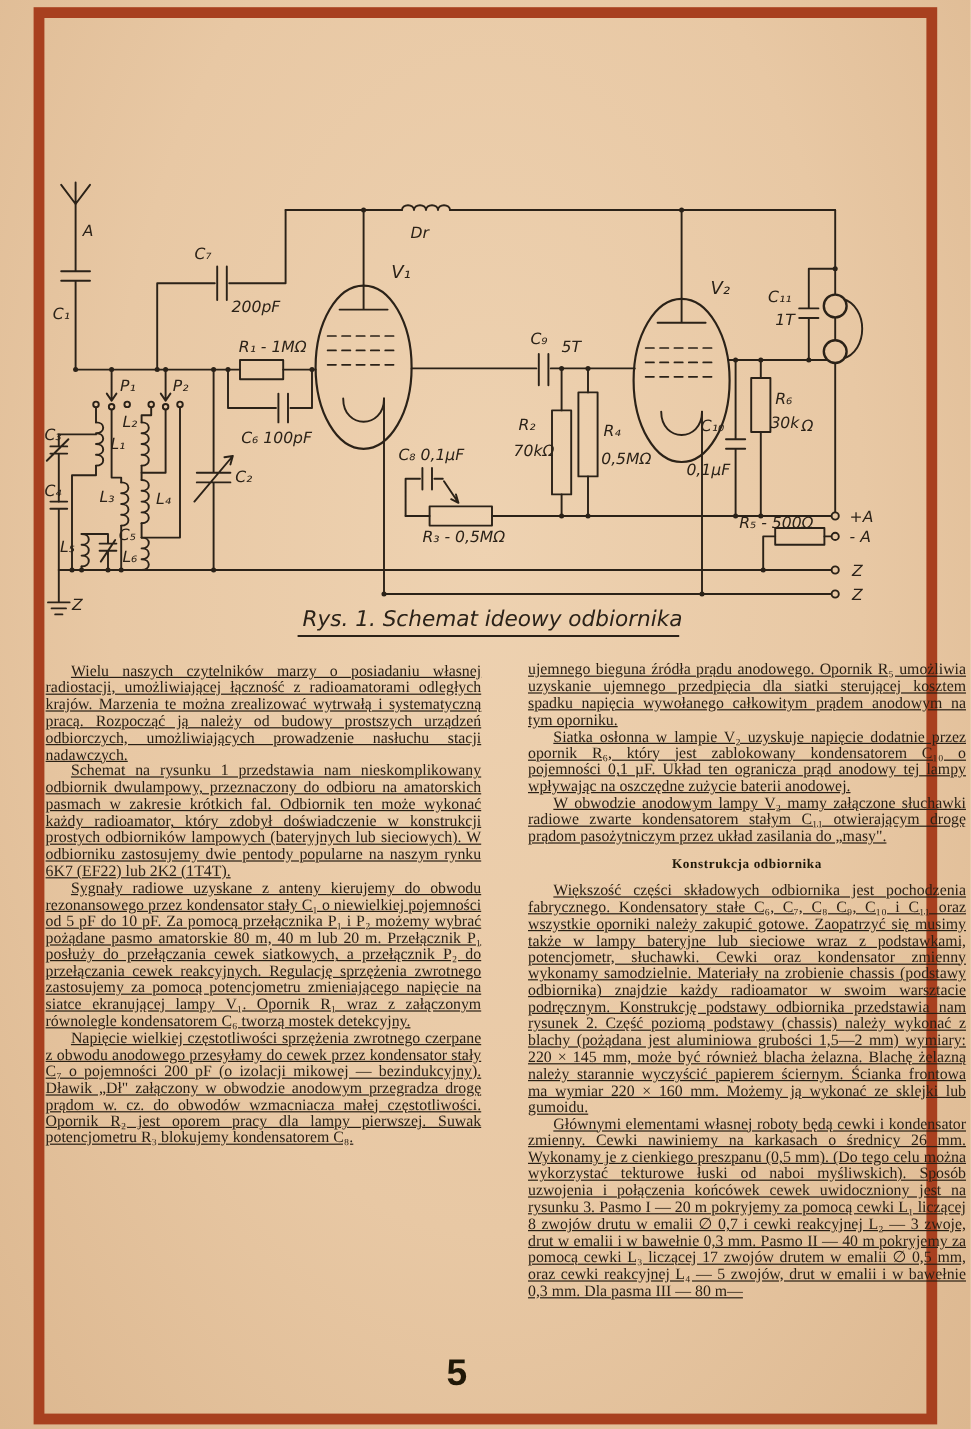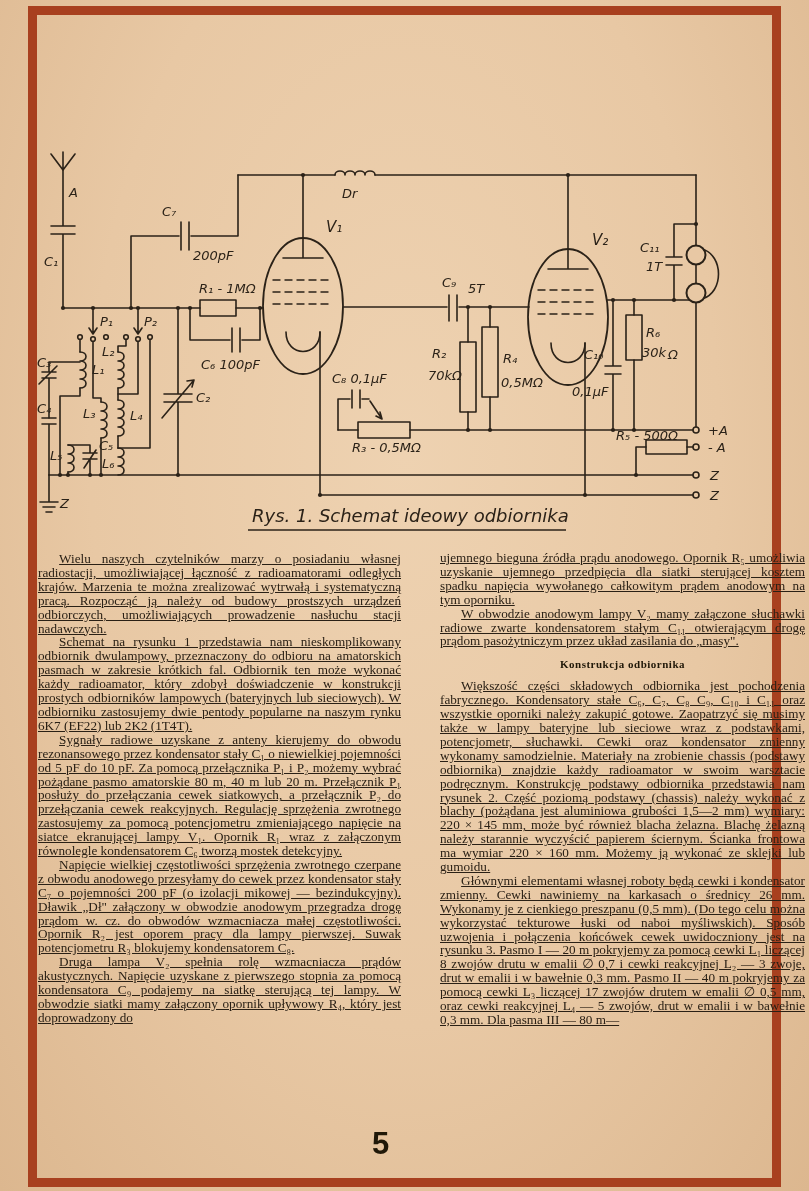--- a/index.html
+++ b/index.html
@@ -256,25 +256,25 @@
       <text class="lbl cap" x="216" y="372">Rys. 1. Schemat ideowy odbiornika</text>
       <path d="M212,380 H530" stroke="#2b2218" stroke-width="1.6"></path>
     </g>
   </svg>
 
   <div class="col col-left">
     <p>Wielu naszych czytelników marzy o posiadaniu własnej radiostacji, umożliwiającej łączność z radioamatorami odległych krajów. Marzenia te można zrealizować wytrwałą i systematyczną pracą. Rozpocząć ją należy od budowy prostszych urządzeń odbiorczych, umożliwiających prowadzenie nasłuchu stacji nadawczych.</p>
     <p>Schemat na rysunku 1 przedstawia nam nieskomplikowany odbiornik dwulampowy, przeznaczony do odbioru na amatorskich pasmach w zakresie krótkich fal. Odbiornik ten może wykonać każdy radioamator, który zdobył doświadczenie w konstrukcji prostych odbiorników lampowych (bateryjnych lub sieciowych). W odbiorniku zastosujemy dwie pentody popularne na naszym rynku 6K7 (EF22) lub 2K2 (1T4T).</p>
     <p>Sygnały radiowe uzyskane z anteny kierujemy do obwodu rezonansowego przez kondensator stały C₁ o niewielkiej pojemności od 5 pF do 10 pF. Za pomocą przełącznika P₁ i P₂ możemy wybrać pożądane pasmo amatorskie 80 m, 40 m lub 20 m. Przełącznik P₁ posłuży do przełączania cewek siatkowych, a przełącznik P₂ do przełączania cewek reakcyjnych. Regulację sprzężenia zwrotnego zastosujemy za pomocą potencjometru zmieniającego napięcie na siatce ekranującej lampy V₁. Opornik R₁ wraz z załączonym równolegle kondensatorem C₆ tworzą mostek detekcyjny.</p>
     <p>Napięcie wielkiej częstotliwości sprzężenia zwrotnego czerpane z obwodu anodowego przesyłamy do cewek przez kondensator stały C₇ o pojemności 200 pF (o izolacji mikowej — bezindukcyjny). Dławik „Dł" załączony w obwodzie anodowym przegradza drogę prądom w. cz. do obwodów wzmacniacza małej częstotliwości. Opornik R₂ jest oporem pracy dla lampy pierwszej. Suwak potencjometru R₃ blokujemy kondensatorem C₈.</p>
-    <p>Druga lampa V₂ spełnia rolę wzmacniacza prądów akustycznych. Napięcie uzyskane z pierwszego stopnia za pomocą kondensatora C₉ podajemy na siatkę sterującą tej lampy. W obwodzie siatki mamy załączony opornik upływowy R₄, który jest  doprowadzony do</p>
   </div>
 
   <div class="col col-right">
     <p class="noindent">ujemnego bieguna źródła prądu anodowego. Opornik R₅ umożliwia uzyskanie ujemnego przedpięcia dla siatki sterującej kosztem spadku napięcia wywołanego całkowitym prądem anodowym na tym oporniku.</p>
+    <p>Siatka osłonna w lampie V₂ uzyskuje napięcie dodatnie przez opornik R₆, który jest zablokowany kondensatorem C₁₀ o pojemności 0,1 µF. Układ ten ogranicza prąd anodowy tej lampy wpływając na oszczędne zużycie baterii anodowej.</p>
     <p>W obwodzie anodowym lampy V₂ mamy załączone słuchawki radiowe zwarte kondensatorem stałym C₁₁ otwierającym drogę prądom pasożytniczym przez układ zasilania do „masy".</p>
     <h3>Konstrukcja odbiornika</h3>
     <p>Większość części składowych odbiornika jest pochodzenia fabrycznego. Kondensatory stałe C₆, C₇, C₈ C₉, C₁₀ i C₁₁ oraz wszystkie oporniki należy zakupić gotowe. Zaopatrzyć się musimy także w lampy bateryjne lub sieciowe wraz z podstawkami, potencjometr, słuchawki. Cewki oraz kondensator zmienny wykonamy samodzielnie. Materiały na zrobienie chassis (podstawy odbiornika) znajdzie każdy radioamator w swoim warsztacie podręcznym. Konstrukcję podstawy odbiornika przedstawia nam rysunek 2. Część poziomą podstawy (chassis) należy wykonać z blachy (pożądana jest aluminiowa grubości 1,5—2 mm) wymiary: 220 × 145 mm, może być również blacha żelazna. Blachę żelazną należy starannie wyczyścić papierem ściernym. Ścianka frontowa ma wymiar 220 × 160 mm. Możemy ją wykonać ze sklejki lub gumoidu.</p>
     <p>Głównymi elementami własnej roboty będą cewki i kondensator zmienny. Cewki nawiniemy na karkasach o średnicy 26 mm. Wykonamy je z cienkiego preszpanu (0,5 mm). (Do tego celu można wykorzystać tekturowe łuski od naboi myśliwskich). Sposób uzwojenia i połączenia końcówek cewek uwidoczniony jest na rysunku 3. Pasmo I — 20 m pokryjemy za pomocą cewki L₁ liczącej 8 zwojów drutu w emalii ∅ 0,7 i cewki reakcyjnej L₂ — 3 zwoje, drut w emalii i w bawełnie 0,3 mm. Pasmo II — 40 m pokryjemy za pomocą cewki L₃ liczącej 17 zwojów drutem w emalii ∅ 0,5 mm, oraz cewki reakcyjnej L₄ — 5 zwojów, drut w emalii i w bawełnie 0,3 mm. Dla pasma III — 80 m—</p>
   </div>
 
   <div class="pagenum">5</div>
 </div>
 
 </body></html>

